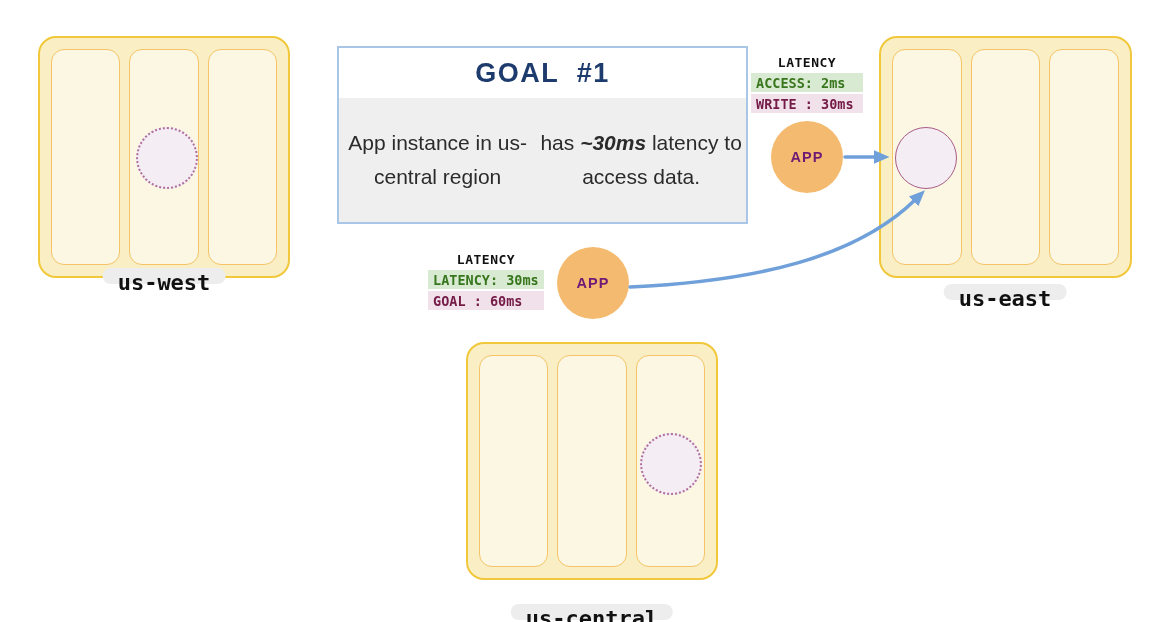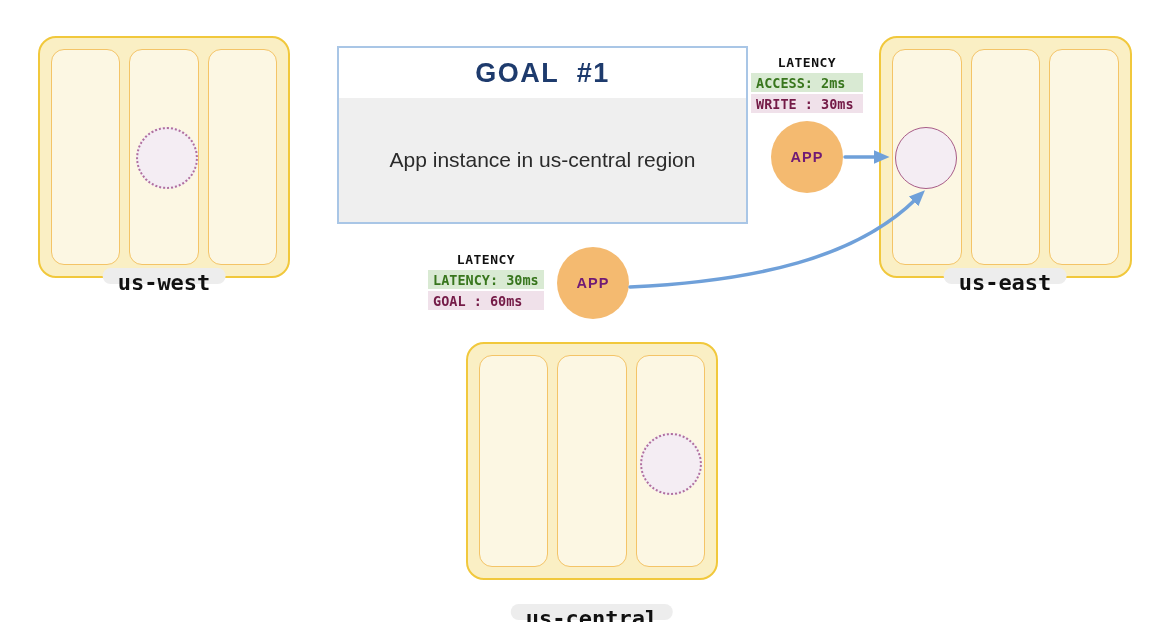--- a/index.html
+++ b/index.html
@@ -101,40 +101,41 @@
     <div class="zone"></div>
     <div class="zone"></div>
     <div class="db-circle dotted" style="left:96px;top:89px"></div>
   </div>
   <div class="pill" style="left:164px;top:268px">us-west</div>
 
   <div class="goal">
     <div class="goal-header">GOAL  #1</div>
     <div class="goal-body">
       <div>App instance in us-central region</div>
+      <div><span>has </span><em>~30ms</em><span> latency to access data.</span></div>
     </div>
   </div>
 
   <div class="latency" style="left:751px;top:55px;width:112px">
     <div class="lat-title">LATENCY</div>
     <div class="lat-row access">ACCESS: 2ms</div>
     <div class="lat-row write">WRITE : 30ms</div>
   </div>
 
   <div class="app" style="left:771px;top:121px">
     <span>APP</span>
   </div>
 
   <div class="region" style="left:879px;top:36px;width:253px;height:242px">
     <div class="zone"></div>
     <div class="zone"></div>
     <div class="zone"></div>
     <div class="db-circle solid" style="left:14px;top:89px"></div>
   </div>
-  <div class="pill" style="left:1005px;top:268px">us-east</div>
+  <div class="pill" style="left:1005px;top:284px">us-east</div>
 
   <div class="latency" style="left:428px;top:252px;width:116px">
     <div class="lat-title">LATENCY</div>
     <div class="lat-row access">LATENCY: 30ms</div>
     <div class="lat-row write">GOAL : 60ms</div>
   </div>
 
   <div class="app" style="left:557px;top:247px">
     <span>APP</span>
   </div>

